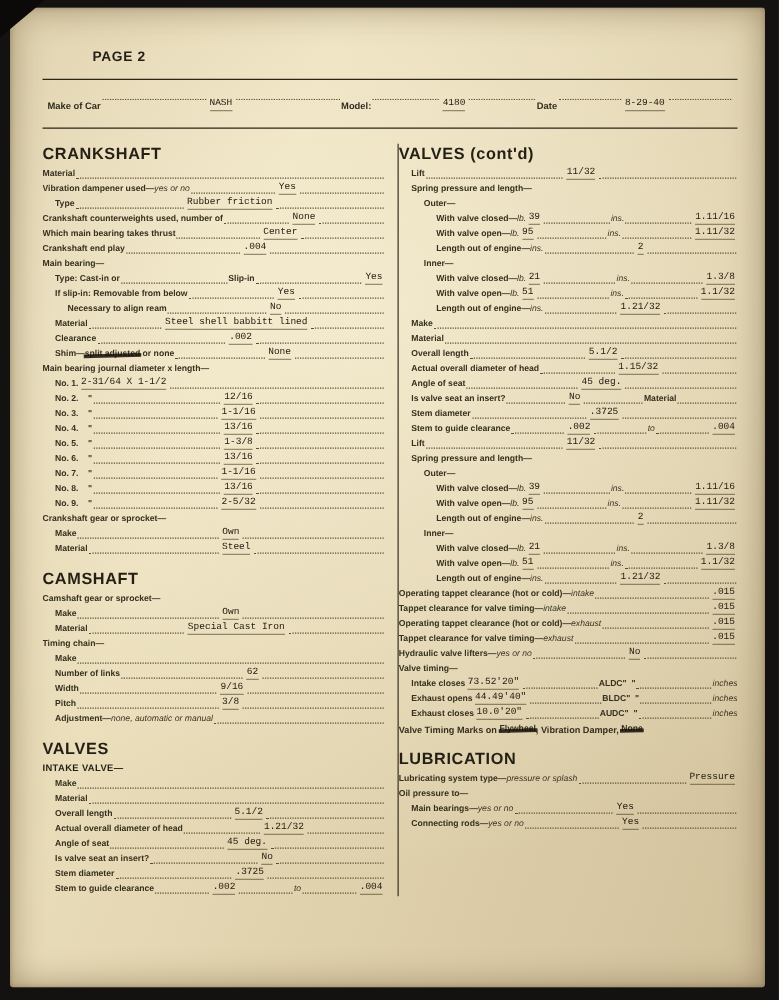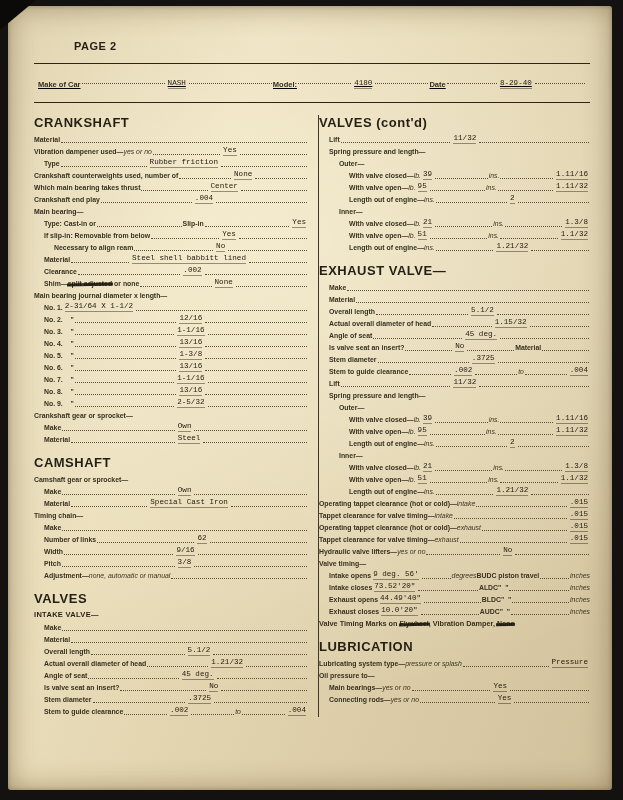--- a/index.html
+++ b/index.html
@@ -13,21 +13,21 @@
     background-image:
       radial-gradient(900px 700px at 45% 30%, rgba(255,250,228,.55), rgba(0,0,0,0) 65%),
       linear-gradient(110deg, rgba(120,90,40,.14), rgba(0,0,0,0) 30%, rgba(110,80,35,.18) 96%);
     box-shadow:inset 0 0 28px rgba(82,60,26,.45), inset 0 0 4px rgba(60,40,15,.35);}
   .hdr{display:flex;justify-content:space-between;align-items:flex-end;padding:10px 30px 0 40px;}
   .title{font-size:12.5px;font-weight:700;letter-spacing:.6px;color:#241f17;}
   .pageno{font-size:11px;font-weight:700;letter-spacing:.5px;color:#241f17;}
   .rule{border-top:1.6px solid #2c2619;margin-top:11px;}
   .rule.thin{border-top-width:1px;margin-top:12px;}
   .idrow{display:flex;margin-top:15px;padding:0 4px;}
-  .idf{display:flex;flex:1;align-items:center;overflow:hidden;text-decoration:underline;}
+  .idf{display:flex;flex:1;align-items:flex-start;overflow:hidden;}
   .idf-0{flex:1.5;}
   .flbl{font-size:7.5px;font-weight:700;color:#332c1f;white-space:pre;line-height:11px;}
   .idv{font-size:8.5px;}
   .cols{display:flex;margin-top:12px;}
   .col{overflow:hidden;}
   .col-left{width:274px;padding-right:10px;}
   .col-right{flex:1;border-left:1px solid #3e382a;padding-left:0;}
   .sec-h{font-size:13px;font-weight:700;letter-spacing:.5px;color:#241f15;margin:10px 0 3px;}
   .col > .sec-h:first-child{margin-top:0;}
   .sub-h{font-size:7.5px;font-weight:700;letter-spacing:.3px;color:#241f15;margin:4px 0 2px;}
@@ -382,21 +382,20 @@
             <span class="dots"></span>
             <span class="tv">1.1/32</span>
           </div>
           <div class="row ind3">
             <span class="lbl">Length out of engine—</span>
             <span class="lbl it">ins.</span>
             <span class="dots"></span>
             <span class="tv">1.21/32</span>
             <span class="dots"></span>
           </div>
-          <div class="sec-h">EXHAUST VALVE—</div>
           <div class="row ind1">
             <span class="lbl">Make</span>
             <span class="dots"></span>
           </div>
           <div class="row ind1">
             <span class="lbl">Material</span>
             <span class="dots"></span>
           </div>
           <div class="row ind1">
             <span class="lbl">Overall length</span>
@@ -530,29 +529,20 @@
           </div>
           <div class="row ind0">
             <span class="lbl">Hydraulic valve lifters—</span>
             <span class="lbl it">yes or no</span>
             <span class="dots"></span>
             <span class="tv">No</span>
             <span class="dots"></span>
           </div>
           <div class="row ind0">
             <span class="lbl">Valve timing—</span>
-          </div>
-          <div class="row ind1">
-            <span class="lbl">Intake opens</span>
-            <span class="tv">9 deg. 56'</span>
-            <span class="dots"></span>
-            <span class="lbl it">degrees</span>
-            <span class="lbl">BUDC piston travel</span>
-            <span class="dots"></span>
-            <span class="lbl it">inches</span>
           </div>
           <div class="row ind1">
             <span class="lbl">Intake closes</span>
             <span class="tv">73.52'20"</span>
             <span class="dots"></span>
             <span class="lbl">ALDC</span>
             <span class="lbl">"  "</span>
             <span class="dots"></span>
             <span class="lbl it">inches</span>
           </div>

